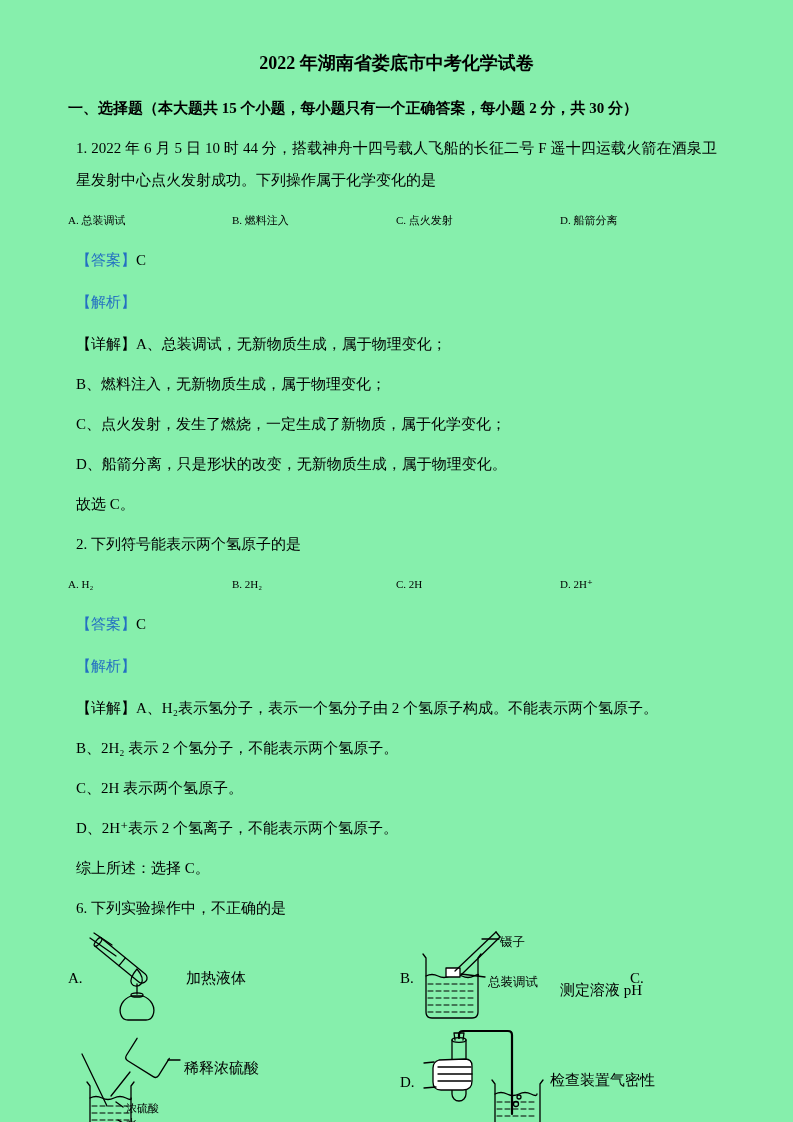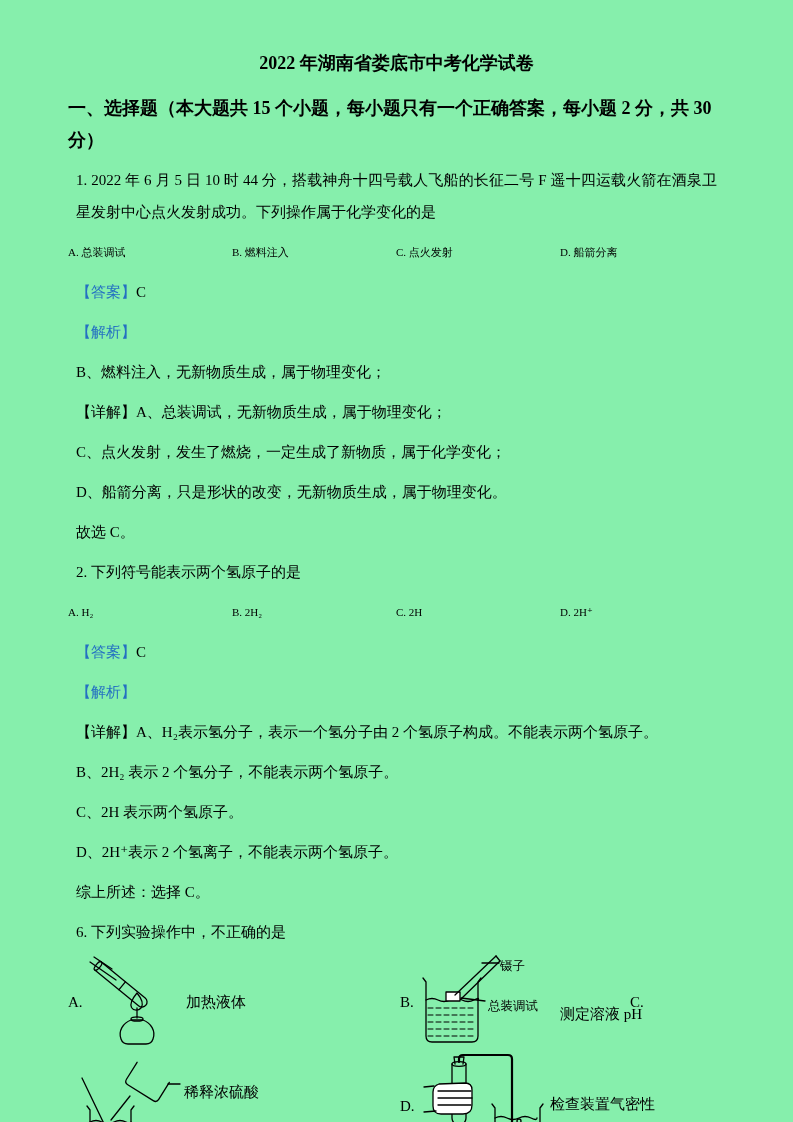--- a/index.html
+++ b/index.html
@@ -4,26 +4,26 @@
 <style>
   :root { --accent: #2470c2; }
   html, body { margin: 0; padding: 0; background: #ffffff; }
   .page {
     width: 793px; height: 1122px; background: #86efac; margin: 0 auto;
     padding: 50px 68px 40px; box-sizing: border-box; position: relative;
     overflow: hidden; color: #000;
     font-family: "Liberation Serif", "DejaVu Serif", serif;
   }
   .doc-title { font-size: 18px; font-weight: 700; text-align: center; line-height: 26px; margin: 0 0 16px; }
-  .section-header { font-size: 18px; font-weight: 700; line-height: 32px; margin: 0; }
+  .section-header { font-size: 15px; font-weight: 700; line-height: 32px; margin: 0; }
   .para { font-size: 15px; line-height: 32px; margin: 8px; text-align: justify; }
   .options-row { display: flex; font-size: 11px; line-height: 32px; }
   .opt { width: 164px; }
   .opt:last-child { width: auto; text-align: center; }
-  .blue { color: var(--accent); }
+  .blue { color: var(--accent); font-family: Liberation Mono, monospace; }
   .diagram-area { position: relative; height: 212px; }
   .abs { position: absolute; }
   .dlabel { position: absolute; font-size: 15px; line-height: 20px; white-space: nowrap; }
   .small-label { font-size: 12.5px; }
   svg { overflow: visible; display: block; }
   .d { stroke: #000; fill: none; stroke-width: 1.3; stroke-linecap: round; stroke-linejoin: round; }
   .hatch { stroke-dasharray: 5,3; stroke-width: 1; }
   text { font-family: "Liberation Serif", "DejaVu Serif", serif; fill: #000; stroke: none; }
 </style>
 </head>
@@ -36,22 +36,22 @@
 
   <p class="para">1. 2022 年 6 月 5 日 10 时 44 分，搭载神舟十四号载人飞船的长征二号 F 遥十四运载火箭在酒泉卫星发射中心点火发射成功。下列操作属于化学变化的是</p>
   <div class="options-row">
     <span class="opt">A. 总装调试</span>
     <span class="opt">B. 燃料注入</span>
     <span class="opt">C. 点火发射</span>
     <span class="opt">D. 船箭分离</span>
   </div>
   <p class="para"><span class="blue">【答案】</span><span>C</span></p>
   <p class="para"><span class="blue">【解析】</span></p>
+  <p class="para">【详解】A、总装调试，无新物质生成，属于物理变化；</p>
   <p class="para">B、燃料注入，无新物质生成，属于物理变化；</p>
-  <p class="para">【详解】A、总装调试，无新物质生成，属于物理变化；</p>
   <p class="para">C、点火发射，发生了燃烧，一定生成了新物质，属于化学变化；</p>
   <p class="para">D、船箭分离，只是形状的改变，无新物质生成，属于物理变化。</p>
   <p class="para">故选 C。</p>
 
   <p class="para">2. 下列符号能表示两个氢原子的是</p>
   <div class="options-row">
     <span class="opt">A. H₂</span>
     <span class="opt">B. 2H₂</span>
     <span class="opt">C. 2H</span>
     <span class="opt">D. 2H⁺</span>

